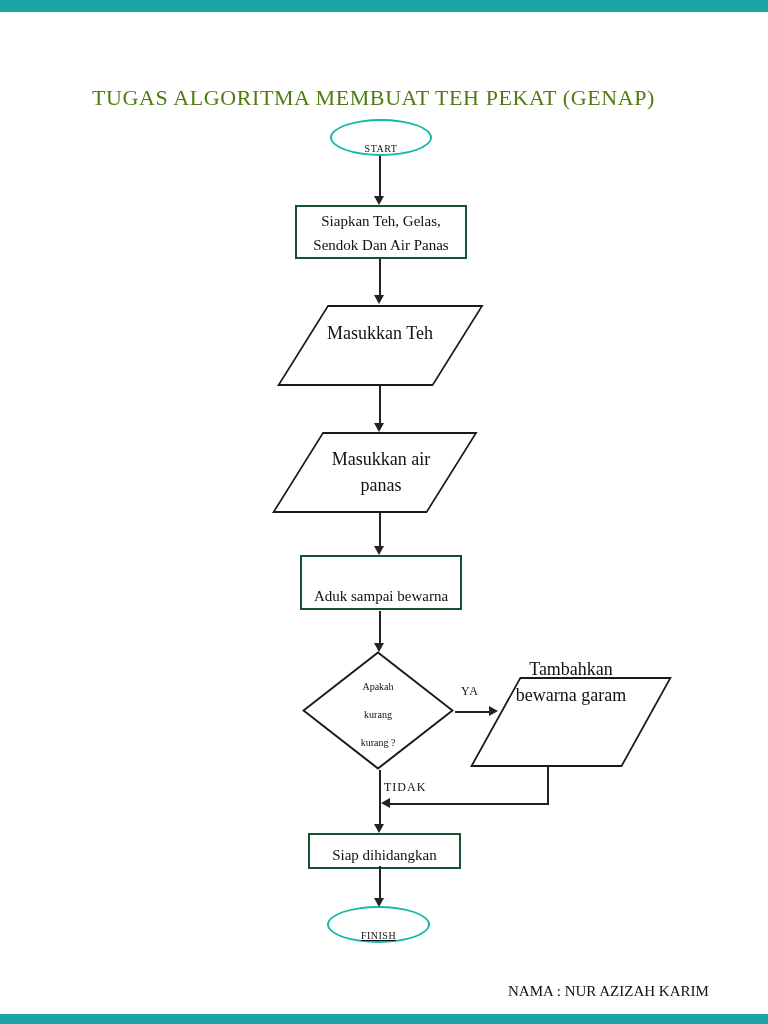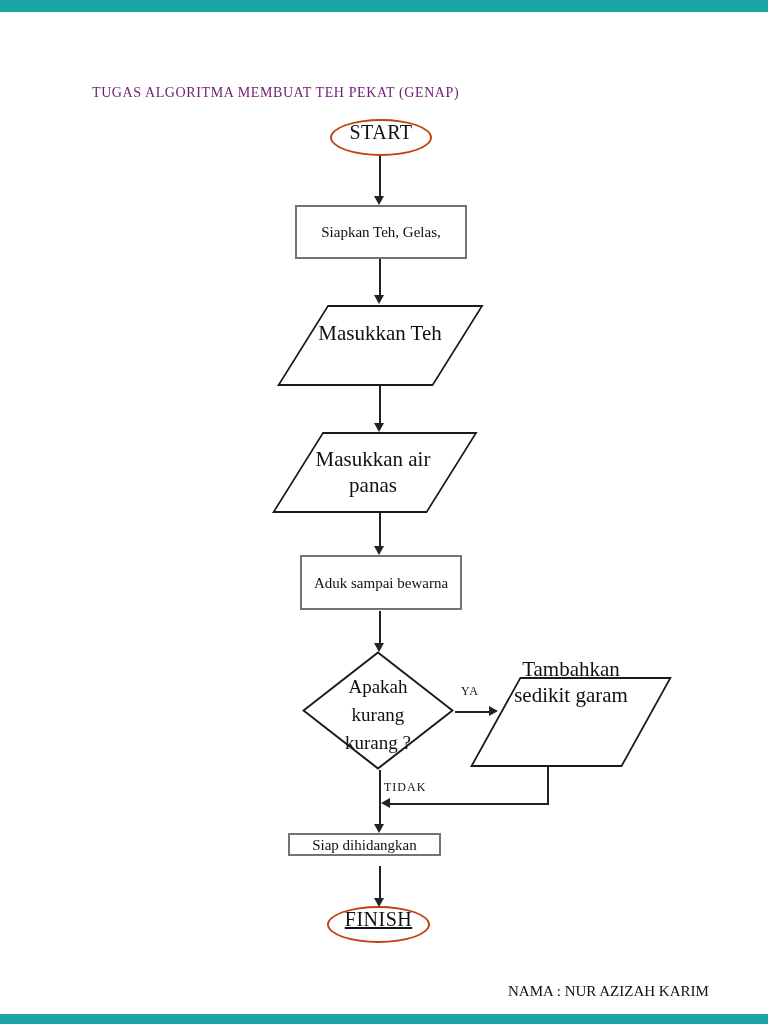--- a/index.html
+++ b/index.html
@@ -8,63 +8,63 @@
     position:relative; width:768px; height:1024px; background:#fff;
     font-family:"Liberation Serif","DejaVu Serif",serif; color:#111;
     overflow:hidden;
   }
   .bar { position:absolute; left:0; width:768px; background:#1aa5a3; }
   .bar.top { top:0; height:12px; }
   .bar.bottom { bottom:0; height:10px; }
 
   .title {
     position:absolute; left:92px; top:85px;
-    font-size:14px; font-weight:normal; letter-spacing:0.6px;
-    color:#701a75; white-space:nowrap;
+    font-size:22px; font-weight:normal; letter-spacing:0.6px;
+    color:#4d7c0f; white-space:nowrap;
   }
 
   
   .oval {
-    position:absolute; border:2px solid #c2410c; border-radius:50%;
-    display:flex; align-items:flex-start; justify-content:center;
-    font-size:20px; letter-spacing:0.5px; background:#fff;
+    position:absolute; border:2px solid #14b8a6; border-radius:50%;
+    display:flex; align-items:flex-end; justify-content:center;
+    font-size:10px; letter-spacing:0.5px; background:#fff;
   }
   #start  { left:330px; top:119px; width:102px; height:37px; }
   #finish { left:327px; top:906px; width:103px; height:37px;text-decoration:underline; }
 
   
   .rect {
-    position:absolute; border:2px solid #737373; background:#fff;
-    display:flex; align-items:center; justify-content:center; text-align:center;
+    position:absolute; border:2px solid #14532d; background:#fff;
+    display:flex; align-items:flex-end; justify-content:center; text-align:center;
     font-size:15px; line-height:24px;
   }
   #rect1 { left:295px; top:205px; width:172px; height:54px; }
   #rect2 { left:300px; top:555px; width:162px; height:55px; }
-  #rect3 { left:288px; top:833px; width:153px; height:23px; }
+  #rect3 { left:308px; top:833px; width:153px; height:36px; }
 
   
   .pgram {
     position:absolute; border:2px solid #1a1a1a; background:#fff;
     transform:skewX(-32deg); transform-origin:0 100%;
   }
   #pg1 { left:277px; top:305px; width:156px; height:81px; }
   #pg2 { left:272px; top:432px; width:155px; height:81px; }
   #pg3 { left:470px; top:677px; width:152px; height:90px; transform:skewX(-29deg); }
   .pgram-label {
-    position:absolute; text-align:center; font-size:21px; line-height:26px;
+    position:absolute; text-align:center; font-size:18px; line-height:26px;
   }
   #pg1label { left:295px; top:320px; width:170px; }
-  #pg2label { left:288px; top:446px; width:170px; }
+  #pg2label { left:296px; top:446px; width:170px; }
   #pg3label { left:486px; top:656px; width:170px; }
 
   
   #diamond { position:absolute; left:302px; top:651px; width:152px; height:119px; }
   #diamondlabel {
     position:absolute; left:303px; top:673px; width:150px;
-    text-align:center; font-size:19px; line-height:28px;
+    text-align:center; font-size:10px; line-height:28px;
   }
 
   
   .vline { position:absolute; width:2px; background:#222; }
   .hline { position:absolute; height:2px; background:#222; }
   .ah-down { position:absolute; width:0; height:0;
     border-left:5.5px solid transparent; border-right:5.5px solid transparent;
     border-top:9px solid #222; }
   .ah-right { position:absolute; width:0; height:0;
     border-top:5.5px solid transparent; border-bottom:5.5px solid transparent;
@@ -95,20 +95,21 @@
   <div class="oval" id="start">
     <span>START</span>
   </div>
 
   <div class="vline" style="left:379px; top:156px; height:40px;"></div>
   <div class="ah-down" style="left:374px; top:196px;"></div>
 
   <div class="rect" id="rect1">
     <div>
       <div>Siapkan Teh, Gelas,</div>
+      <div>Sendok Dan Air Panas</div>
     </div>
   </div>
 
   <div class="vline" style="left:379px; top:259px; height:36px;"></div>
   <div class="ah-down" style="left:374px; top:295px;"></div>
 
   <div class="pgram" id="pg1"></div>
   <div class="pgram-label" id="pg1label">
     <div>Masukkan Teh</div>
   </div>
@@ -143,21 +144,21 @@
     <div>kurang ?</div>
   </div>
 
   <div class="branch-label" id="ya">YA</div>
   <div class="hline" style="left:455px; top:711px; width:34px;"></div>
   <div class="ah-right" style="left:489px; top:706px;"></div>
 
   <div class="pgram" id="pg3"></div>
   <div class="pgram-label" id="pg3label">
     <div>Tambahkan</div>
-    <div>sedikit garam</div>
+    <div>bewarna garam</div>
   </div>
 
   <div class="vline" style="left:547px; top:767px; height:38px;"></div>
   <div class="hline" style="left:390px; top:803px; width:159px;"></div>
   <div class="ah-left" style="left:381px; top:798px;"></div>
 
   <div class="branch-label" id="tidak">TIDAK</div>
   <div class="vline" style="left:379px; top:770px; height:54px;"></div>
   <div class="ah-down" style="left:374px; top:824px;"></div>
 

